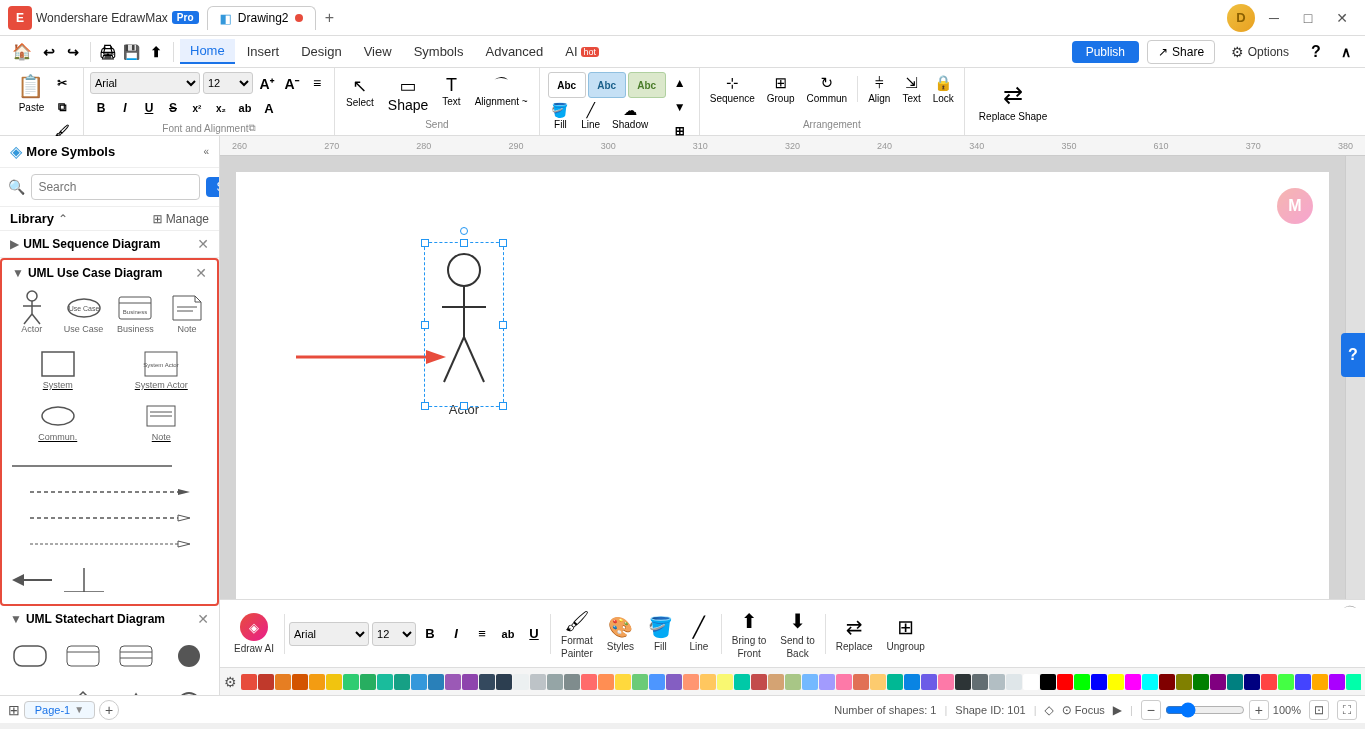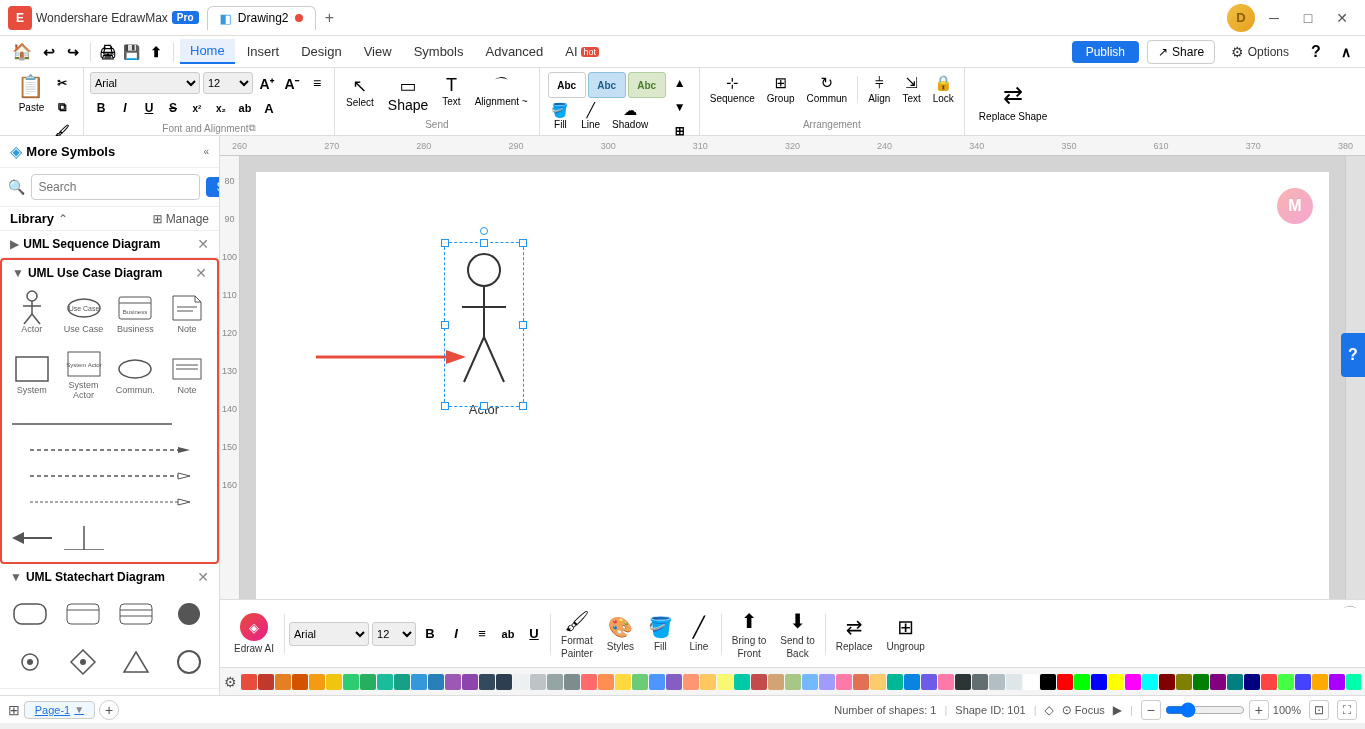--- a/index.html
+++ b/index.html
@@ -65,21 +65,21 @@
     .float-mini-btn { width: 24px; height: 24px; display: flex; align-items: center; justify-content: center; cursor: pointer; border-radius: 3px; font-size: 13px; font-weight: bold; }
 
     
     .color-bar { height: 28px; background: #f5f5f5; border-top: 1px solid #ddd; display: flex; align-items: center; padding: 0 4px; gap: 1px; overflow: hidden; }
     .color-swatch { width: 16px; height: 16px; border-radius: 2px; cursor: pointer; flex-shrink: 0; }
 
     
     .status-bar { height: 28px; background: #fff; border-top: 1px solid #ddd; display: flex; align-items: center; padding: 0 8px; font-size: 11px; color: #555; gap: 8px; }
     .status-bar .status-left { display: flex; align-items: center; gap: 4px; }
     .status-bar .status-right { margin-left: auto; display: flex; align-items: center; gap: 8px; }
-    .page-tab { display: flex; align-items: center; gap: 4px; padding: 2px 10px; border: 1px solid #ccc; border-radius: 4px; cursor: pointer; background: #f0f8ff; color: #1a73e8; font-size: 11px; text-decoration: underline; }
+    .page-tab { display: flex; align-items: center; gap: 4px; padding: 2px 10px; border: 1px solid #ccc; border-radius: 4px; cursor: pointer; background: #f0f8ff; color: #1a73e8; font-size: 11px; }
     .page-add { width: 20px; height: 20px; display: flex; align-items: center; justify-content: center; cursor: pointer; border-radius: 50%; border: 1px solid #ccc; font-size: 14px; color: #555; }
     .zoom-control { display: flex; align-items: center; gap: 4px; }
     .zoom-btn { width: 20px; height: 20px; display: flex; align-items: center; justify-content: center; cursor: pointer; border: 1px solid #ccc; border-radius: 3px; font-size: 14px; }
 
     .ruler-mark { display: inline-block; text-align: center; font-size: 9px; color: #999; }
 
     .separator { width: 1px; background: #e0e0e0; align-self: stretch; margin: 4px 2px; }
 
     .arrange-btn { display: flex; flex-direction: column; align-items: center; padding: 2px 4px; cursor: pointer; border-radius: 3px; gap: 1px; }
 
@@ -380,21 +380,21 @@
                 <path d="M2,2 L24,2 L30,8 L30,26 L2,26 Z" fill="none" stroke="#555" stroke-width="1"></path>
                 <polyline points="24,2 24,8 30,8" fill="none" stroke="#555" stroke-width="1"></polyline>
                 <line x1="6" y1="13" x2="26" y2="13" stroke="#555" stroke-width="1"></line>
                 <line x1="6" y1="17" x2="22" y2="17" stroke="#555" stroke-width="1"></line>
               </svg>
             </div>
             <span class="shape-label">Note</span>
           </div>
         </div>
 
-        <div style="display:grid;grid-template-columns:repeat(4,1fr);gap:4px;padding:4px 6px;">
+        <div style="display:grid;grid-template-columns:repeat(2,1fr);gap:4px;padding:4px 6px;text-decoration:underline;">
           <div class="shape-item">
             <div class="shape-img">
               <svg width="36" height="28" viewBox="0 0 36 28">
                 <rect x="2" y="2" width="32" height="24" fill="none" stroke="#555" stroke-width="1.5"></rect>
               </svg>
             </div>
             <span class="shape-label">System</span>
           </div>
           <div class="shape-item">
             <div class="shape-img">
@@ -541,31 +541,20 @@
         <span class="ruler-mark">340</span>
         <span class="ruler-mark">350</span>
         <span class="ruler-mark">610</span>
         <span class="ruler-mark">370</span>
         <span class="ruler-mark">380</span>
       </div>
     </div>
 
     <div class="canvas-scroll" style="display:flex;overflow:auto;">
 
-      <div style="width:20px;background:#f5f5f5;border-right:1px solid #ccc;flex-shrink:0;font-size:9px;color:#888;display:flex;flex-direction:column;align-items:center;padding-top:20px;gap:28px;">
-        <span>80</span>
-        <span>90</span>
-        <span>100</span>
-        <span>110</span>
-        <span>120</span>
-        <span>130</span>
-        <span>140</span>
-        <span>150</span>
-        <span>160</span>
-      </div>
 
       <div style="flex:1;background:#d4d4d4;padding:16px;overflow:hidden;">
         <div style="background:white;min-height:500px;min-width:800px;position:relative;">
 
           <div style="position:absolute;top:160px;left:60px;pointer-events:none;">
             <svg width="150" height="50" viewBox="0 0 150 50">
               <line x1="0" y1="25" x2="130" y2="25" stroke="#e74c3c" stroke-width="3"></line>
               <polygon points="130,18 150,25 130,32" fill="#e74c3c"></polygon>
             </svg>
           </div>

